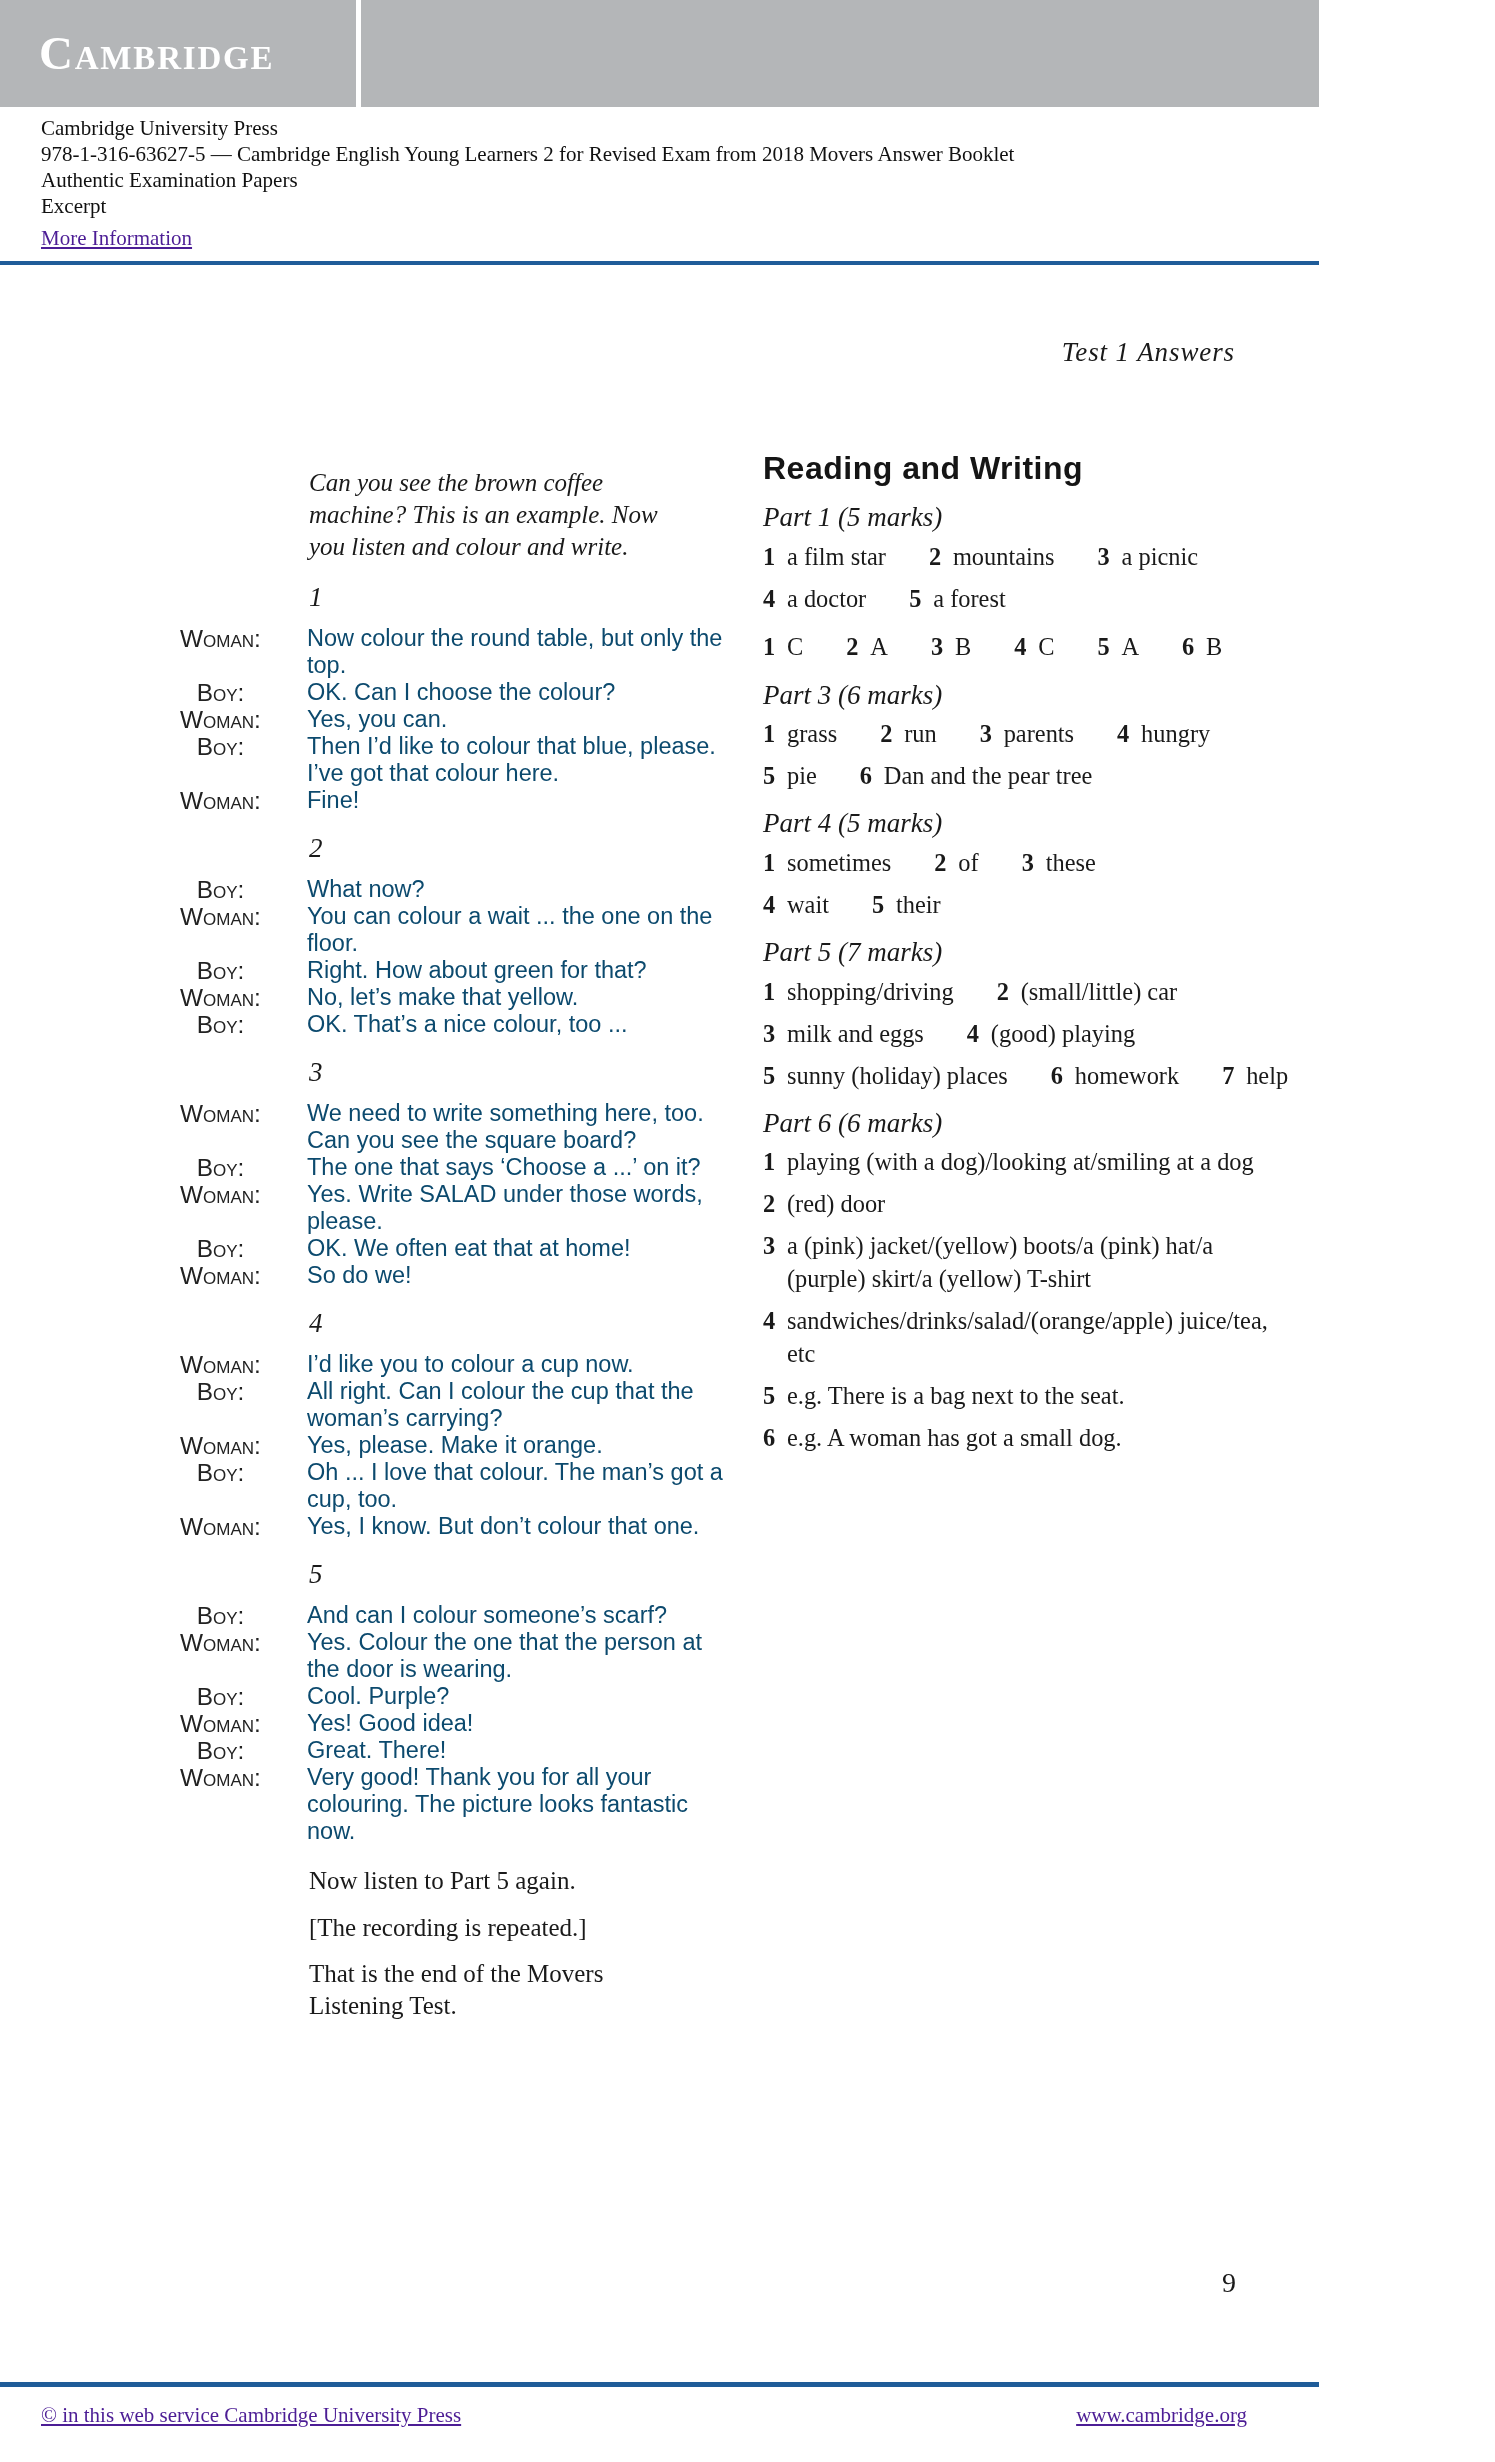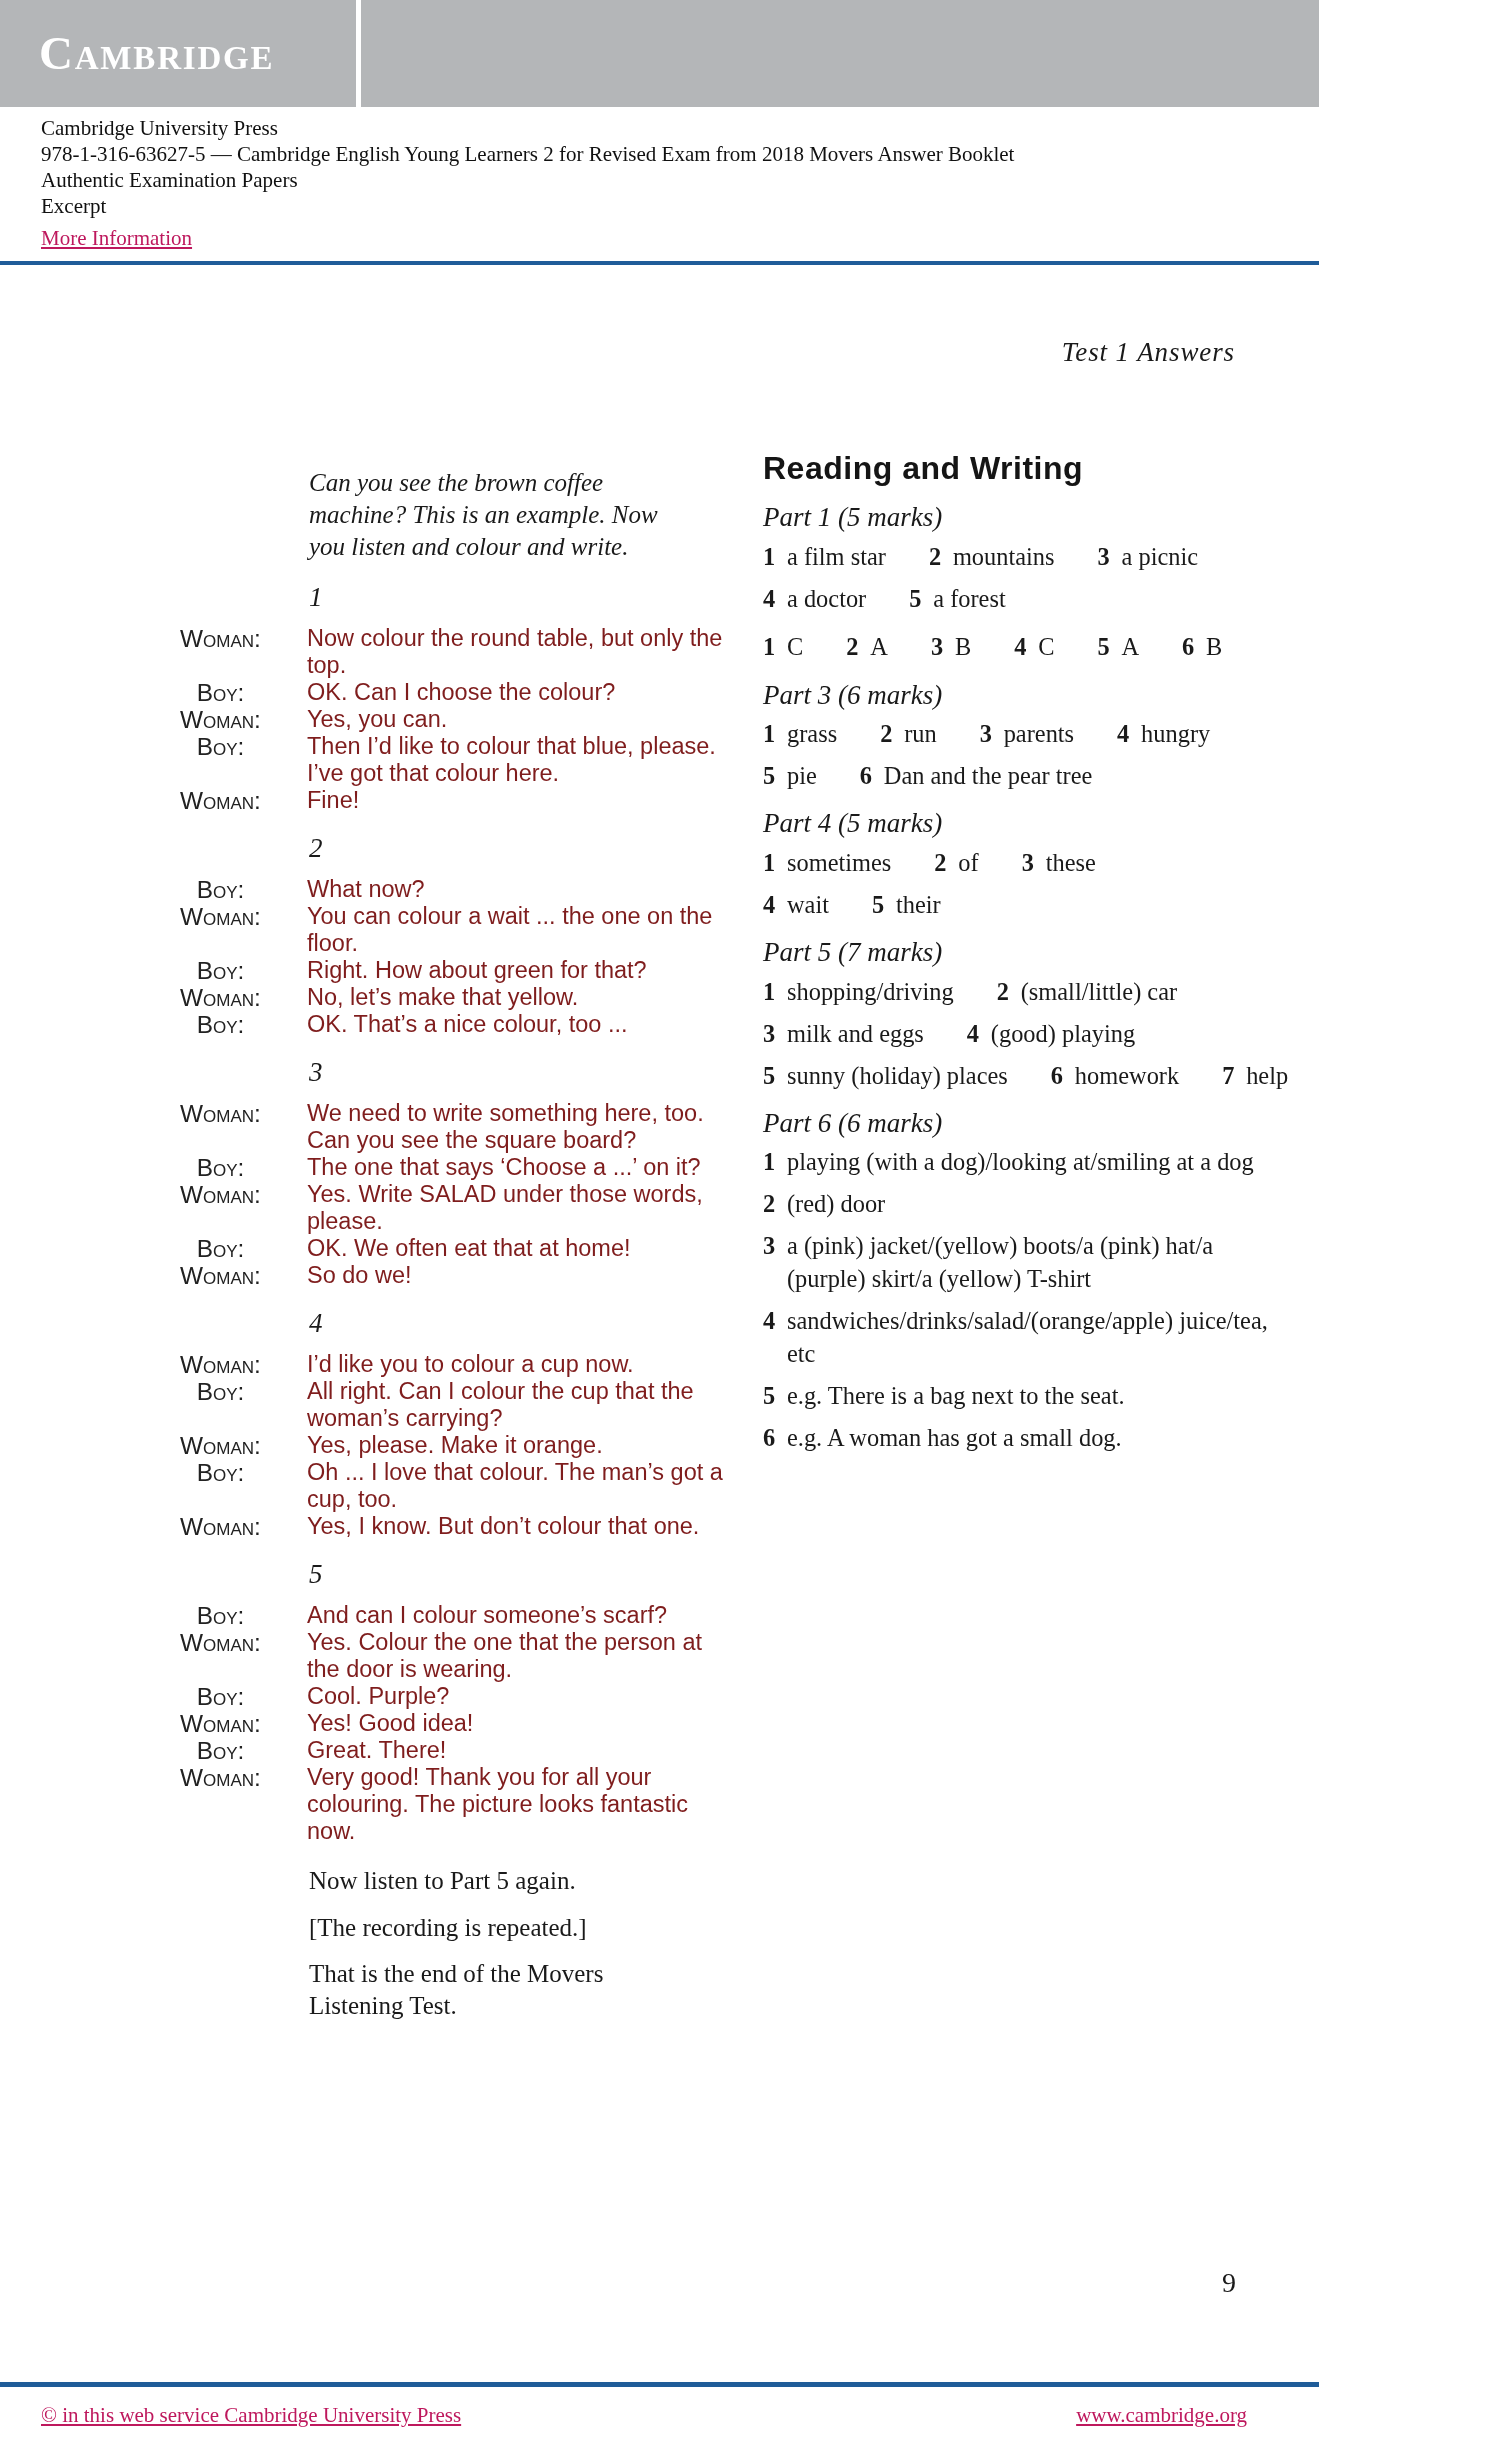--- a/index.html
+++ b/index.html
@@ -9,38 +9,38 @@
   
   .brandbar{position:absolute;left:0;top:0;width:1495px;height:107px;background:#b4b6b8;}
   .brand-divider{position:absolute;left:356px;top:0;width:4.5px;height:107px;background:#ffffff;}
   .logo{position:absolute;left:39px;top:0;height:107px;display:flex;align-items:center;
         color:#ffffff;font-family:"Liberation Serif",serif;font-weight:bold;
         font-variant:small-caps;font-size:47px;letter-spacing:1.8px;line-height:1;}
 
   
   .meta{position:absolute;left:41px;top:115px;font-size:21px;line-height:26px;color:#111;}
   .meta .line{white-space:nowrap;}
-  .link{color:#be185d;text-decoration:underline;cursor:pointer;}
+  .link{color:#4c1d95;text-decoration:underline;cursor:pointer;}
   .more-info{display:inline-block;margin-top:6.3px;font-size:21px;}
 
   .rule{position:absolute;left:0;width:1495px;background:#1f5c99;}
   .top-rule{top:261px;height:3.6px;}
   .bottom-rule{top:2382px;height:4.5px;}
 
   .running-head{position:absolute;right:84px;top:337px;font-style:italic;font-size:27px;
                 letter-spacing:0.9px;}
 
   
   .left-col{position:absolute;left:163px;top:451px;width:583px;}
   .intro{margin:16px 0 0 146px;width:362px;font-style:italic;font-size:25px;line-height:32px;}
   .sec-number{margin:18px 0 11px 146px;font-style:italic;font-size:27px;line-height:33px;}
   .turn{display:grid;grid-template-columns:115px 431px;column-gap:29px;}
   .speaker{font-family:"Liberation Sans",sans-serif;font-variant:small-caps;
            font-size:24.4px;line-height:27px;text-align:center;color:#222;}
-  .turn-text{font-family:"Liberation Sans",sans-serif;font-size:23.5px;line-height:27px;color:#7f1d1d;}
+  .turn-text{font-family:"Liberation Sans",sans-serif;font-size:23.5px;line-height:27px;color:#0c4a6e;}
   .closing-line{margin:14.5px 0 0 146px;width:380px;font-size:25px;line-height:32px;}
   .closing-line.italic{}
   .closing-line.first{margin-top:20px;}
 
   
   .right-col{position:absolute;left:763px;top:450px;width:649px;}
   .rw-title{margin:0;font-family:"Liberation Sans",sans-serif;font-weight:bold;
             font-size:32px;line-height:36px;letter-spacing:0.5px;color:#151515;}
   .part{margin-top:15.4px;}
   .part-title{margin:0 0 5.4px 0;font-weight:normal;font-style:italic;font-size:27px;line-height:33px;}

